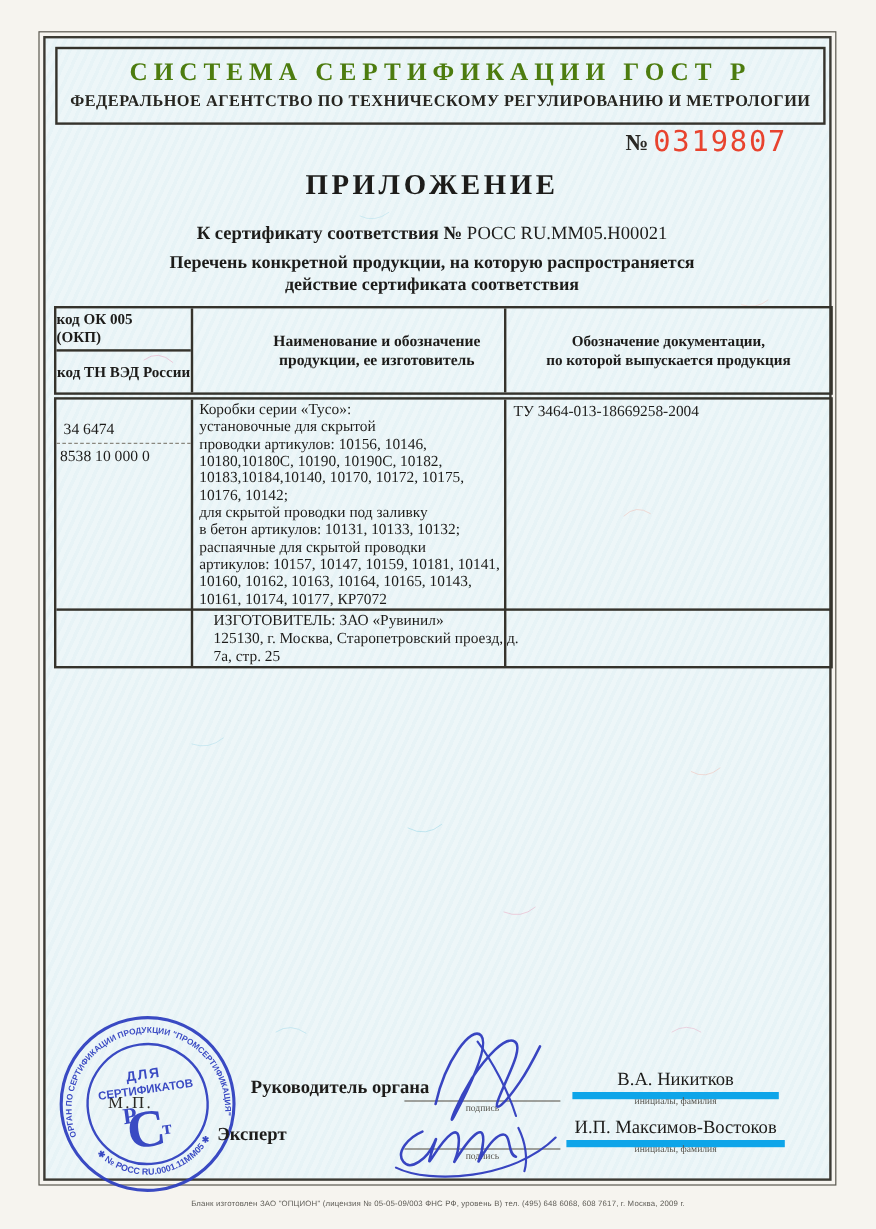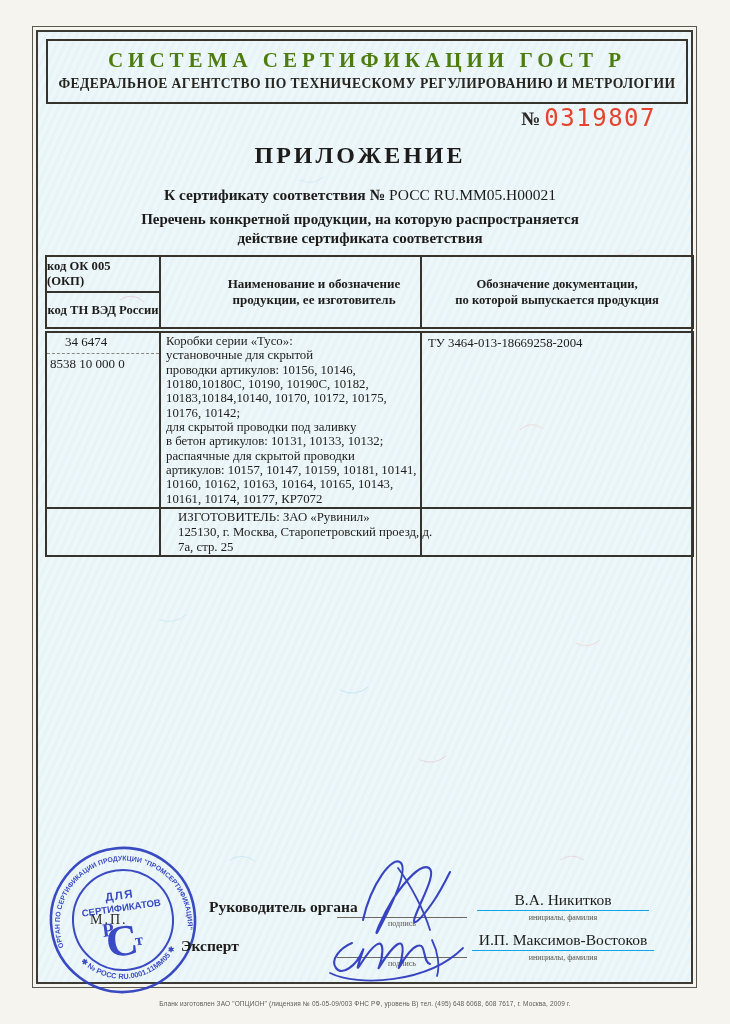--- a/index.html
+++ b/index.html
@@ -28,40 +28,40 @@
   .tbl-head{position:absolute;left:45px;top:255px;width:645px;height:70px;border:2px solid #35332c;}
   .tbl-body{position:absolute;left:45px;top:331px;width:645px;height:222px;border:2px solid #35332c;}
   .vline{position:absolute;top:0;bottom:0;width:1.5px;background:#35332c;}
   .v1{left:112px;} .v2{left:373px;}
   .th-col1-top{position:absolute;left:0;top:0;width:91px;height:34px;display:flex;align-items:center;justify-content:center;font-size:12.6px;font-weight:bold;}
   .th-col1-div{position:absolute;left:0;top:34px;width:112px;height:1.5px;background:#35332c;}
   .th-col1-bot{position:absolute;left:0;top:36px;width:112px;height:34px;display:flex;align-items:center;justify-content:center;font-size:12.6px;font-weight:bold;}
   .th-col2{position:absolute;left:113px;top:0;width:308px;height:100%;display:flex;align-items:center;justify-content:center;text-align:center;font-size:13px;font-weight:bold;line-height:16px;}
   .th-col3{position:absolute;left:375px;right:0;top:0;height:100%;display:flex;align-items:center;justify-content:center;text-align:center;font-size:12.6px;font-weight:bold;line-height:16px;}
   .td-col1{position:absolute;left:0;top:0;width:112px;font-size:13px;}
-  .td-col1 .cellA{padding:1px 3px 3px 18px;border-bottom:1px dashed #8a887f;}
+  .td-col1 .cellA{padding:1px 3px 3px 6px;border-bottom:1px dashed #8a887f;margin-top:16px;}
   .td-col1 .cellB{padding:2px 3px;}
   .td-col2-r1{position:absolute;left:113px;top:1px;width:258px;padding-left:6px;font-size:12.8px;line-height:14.35px;}
   .td-col3-r1{position:absolute;left:375px;right:0;top:1px;padding:2px 6px;font-size:12.8px;}
   .row-sep{position:absolute;left:0;right:0;top:174px;height:1.5px;background:#35332c;}
   .td-col2-r2{position:absolute;left:113px;top:177px;width:258px;padding-left:18px;font-size:12.8px;line-height:15.2px;}
   
   .mp-mark{position:absolute;left:90px;top:912px;font-size:14px;color:#2a2925;letter-spacing:2px;}
   .stamp-svg{position:absolute;left:44px;top:842px;width:158px;height:156px;opacity:0.92;}
   .sig-svg{position:absolute;left:0;top:0;width:730px;height:1024px;pointer-events:none;}
   .fibers{position:absolute;left:0;top:0;width:730px;height:1024px;pointer-events:none;}
   .sig-role1{position:absolute;left:181px;top:898px;font-size:15.5px;font-weight:bold;margin-left:28px;}
   .sig-role2{position:absolute;left:181px;top:937px;font-size:15.5px;font-weight:bold;}
   .sig-line{position:absolute;height:1px;background:#6a685f;}
   .sig-line1{left:337px;top:917px;width:130px;}
   .sig-line2{left:337px;top:957px;width:130px;}
   .sig-sub{position:absolute;font-size:8px;color:#55534c;text-align:center;}
   .sub1{left:337px;top:919px;width:130px;}
   .sub2{left:337px;top:959px;width:130px;}
-  .name-block{position:absolute;text-align:center;font-size:15.5px;border-bottom:1px solid #0ea5e9;padding-bottom:1px;}
+  .name-block{position:absolute;text-align:center;font-size:15.5px;border-bottom:6px solid #0ea5e9;padding-bottom:1px;}
   .name1{left:477px;top:891px;width:172px;}
   .name2{left:472px;top:931px;width:182px;}
   .nsub1{left:477px;top:913px;width:172px;}
   .nsub2{left:472px;top:953px;width:182px;}
   
   .fine-print{position:absolute;left:0;right:0;top:1000px;text-align:center;font-family:"Liberation Sans",sans-serif;font-size:6.5px;color:#5d5b55;letter-spacing:0.15px;}
 </style>
 </head>
 <body>
 

